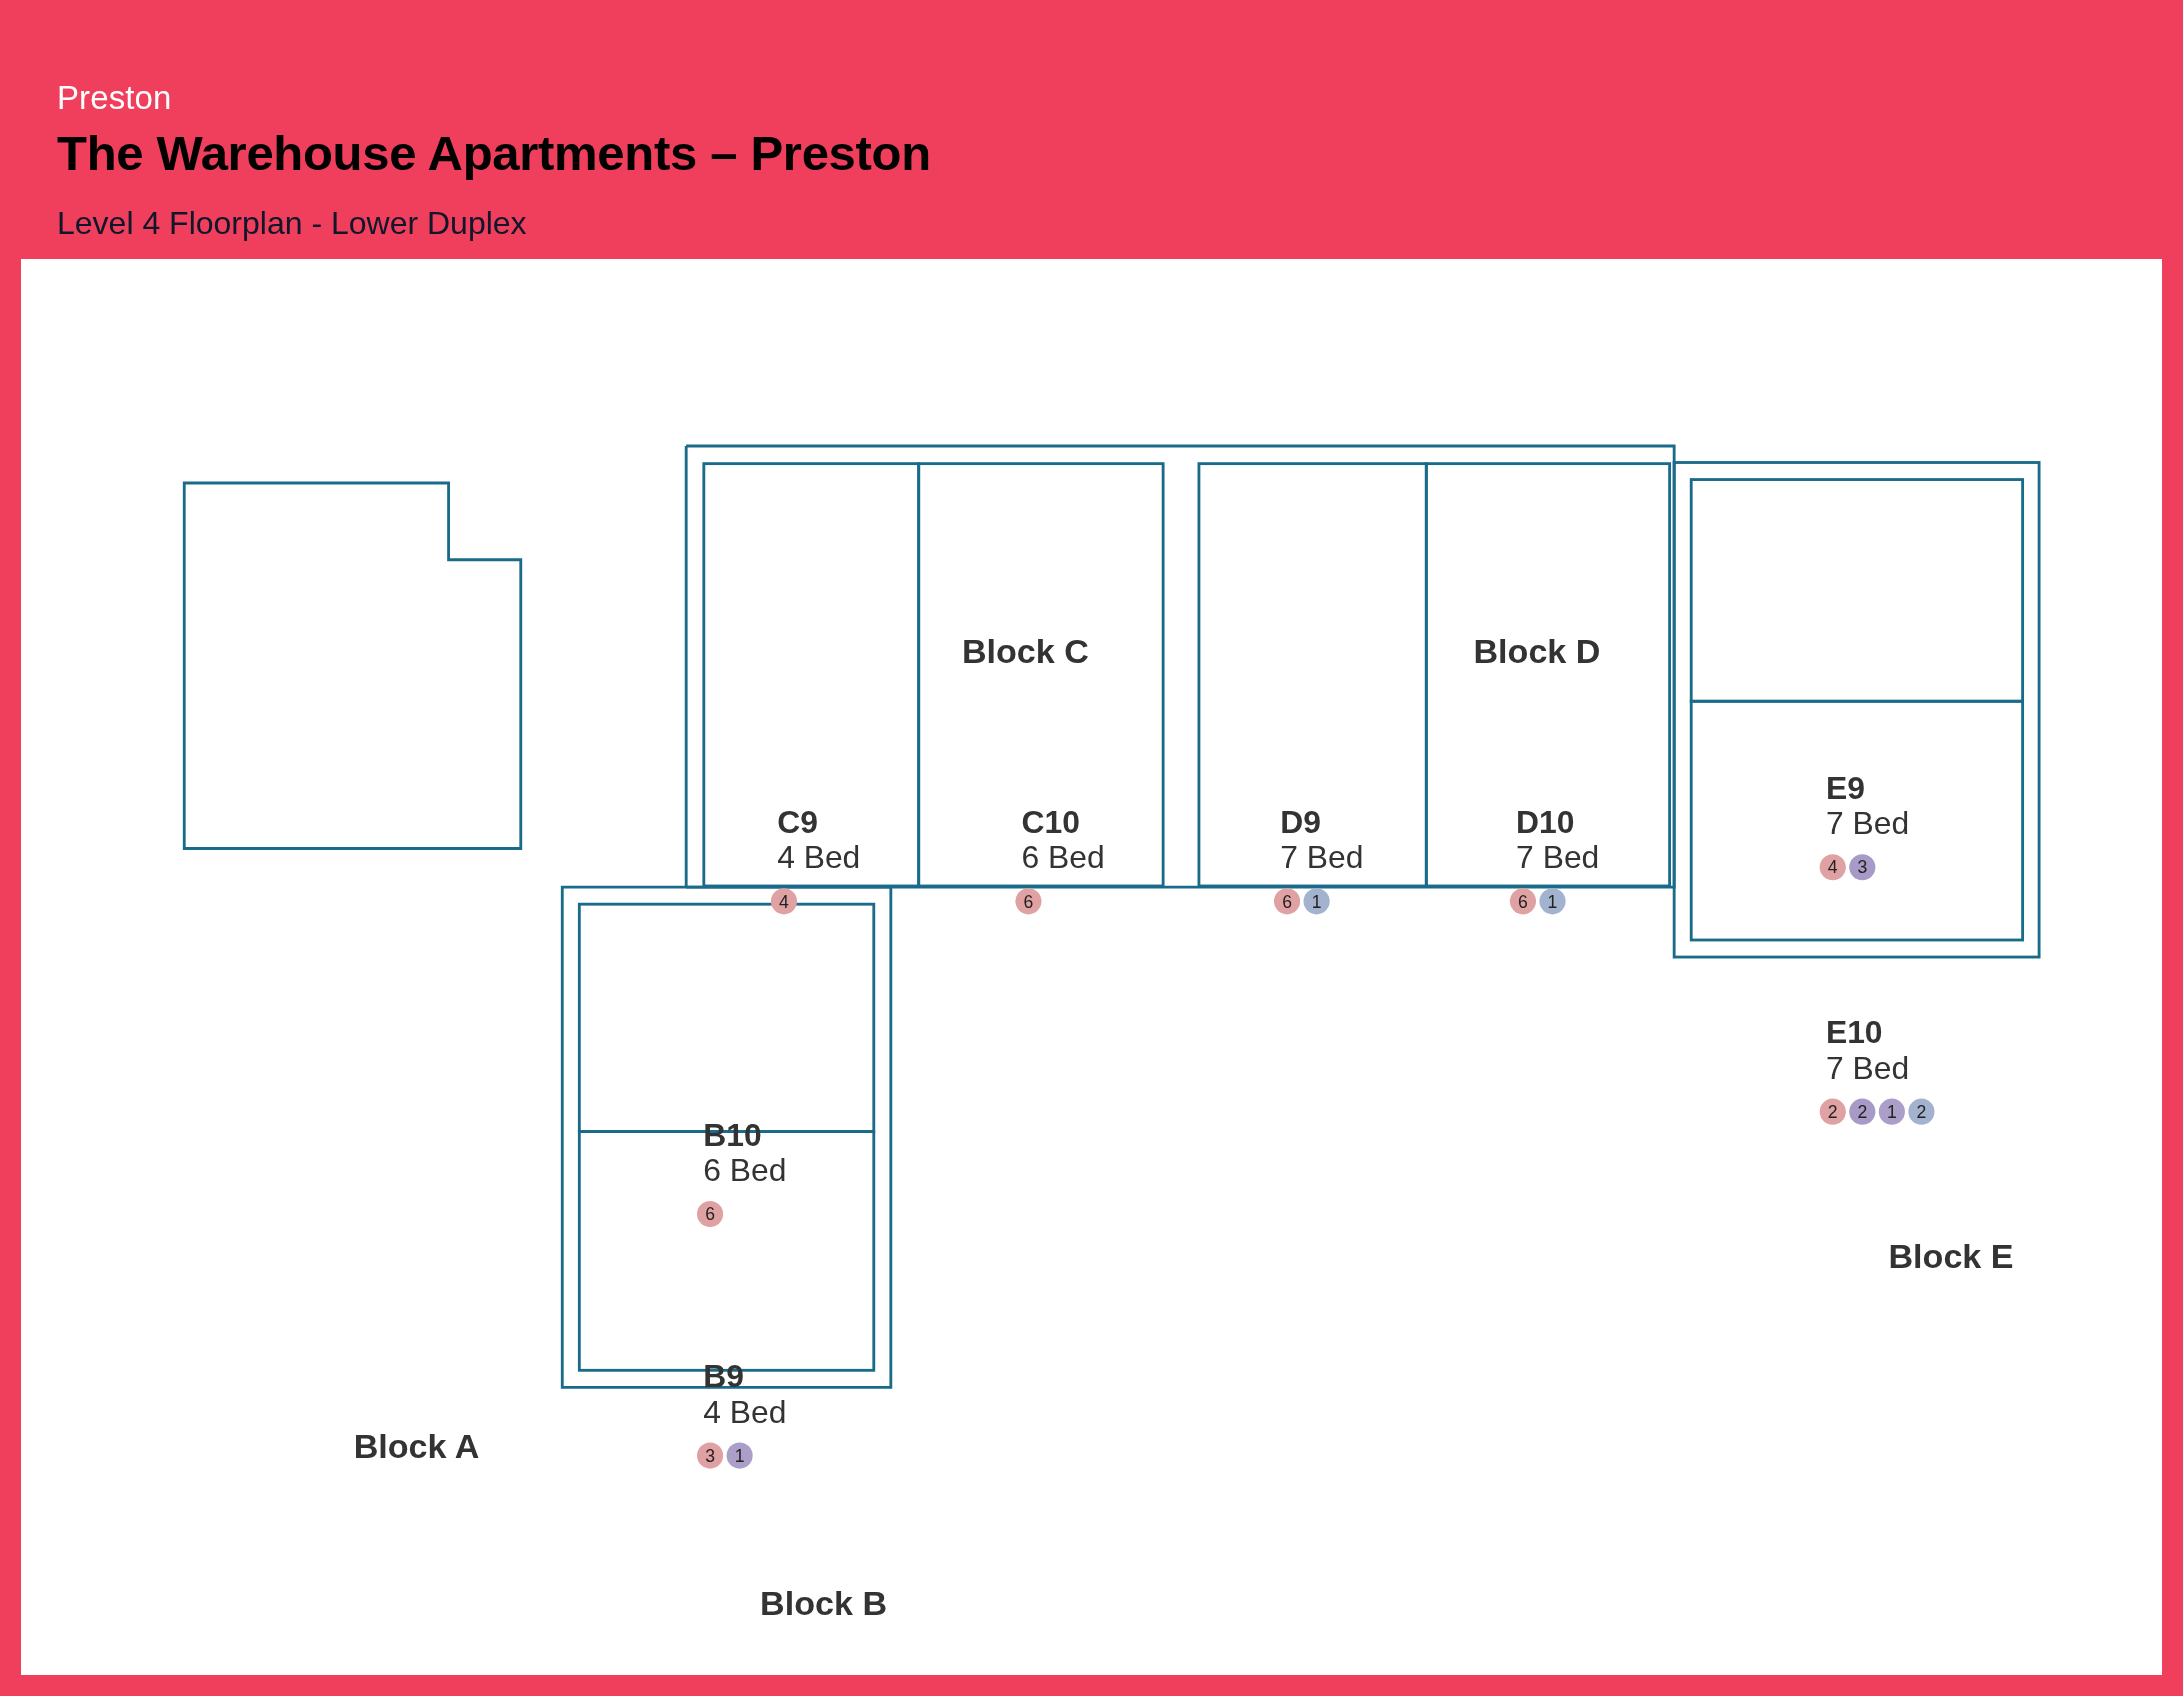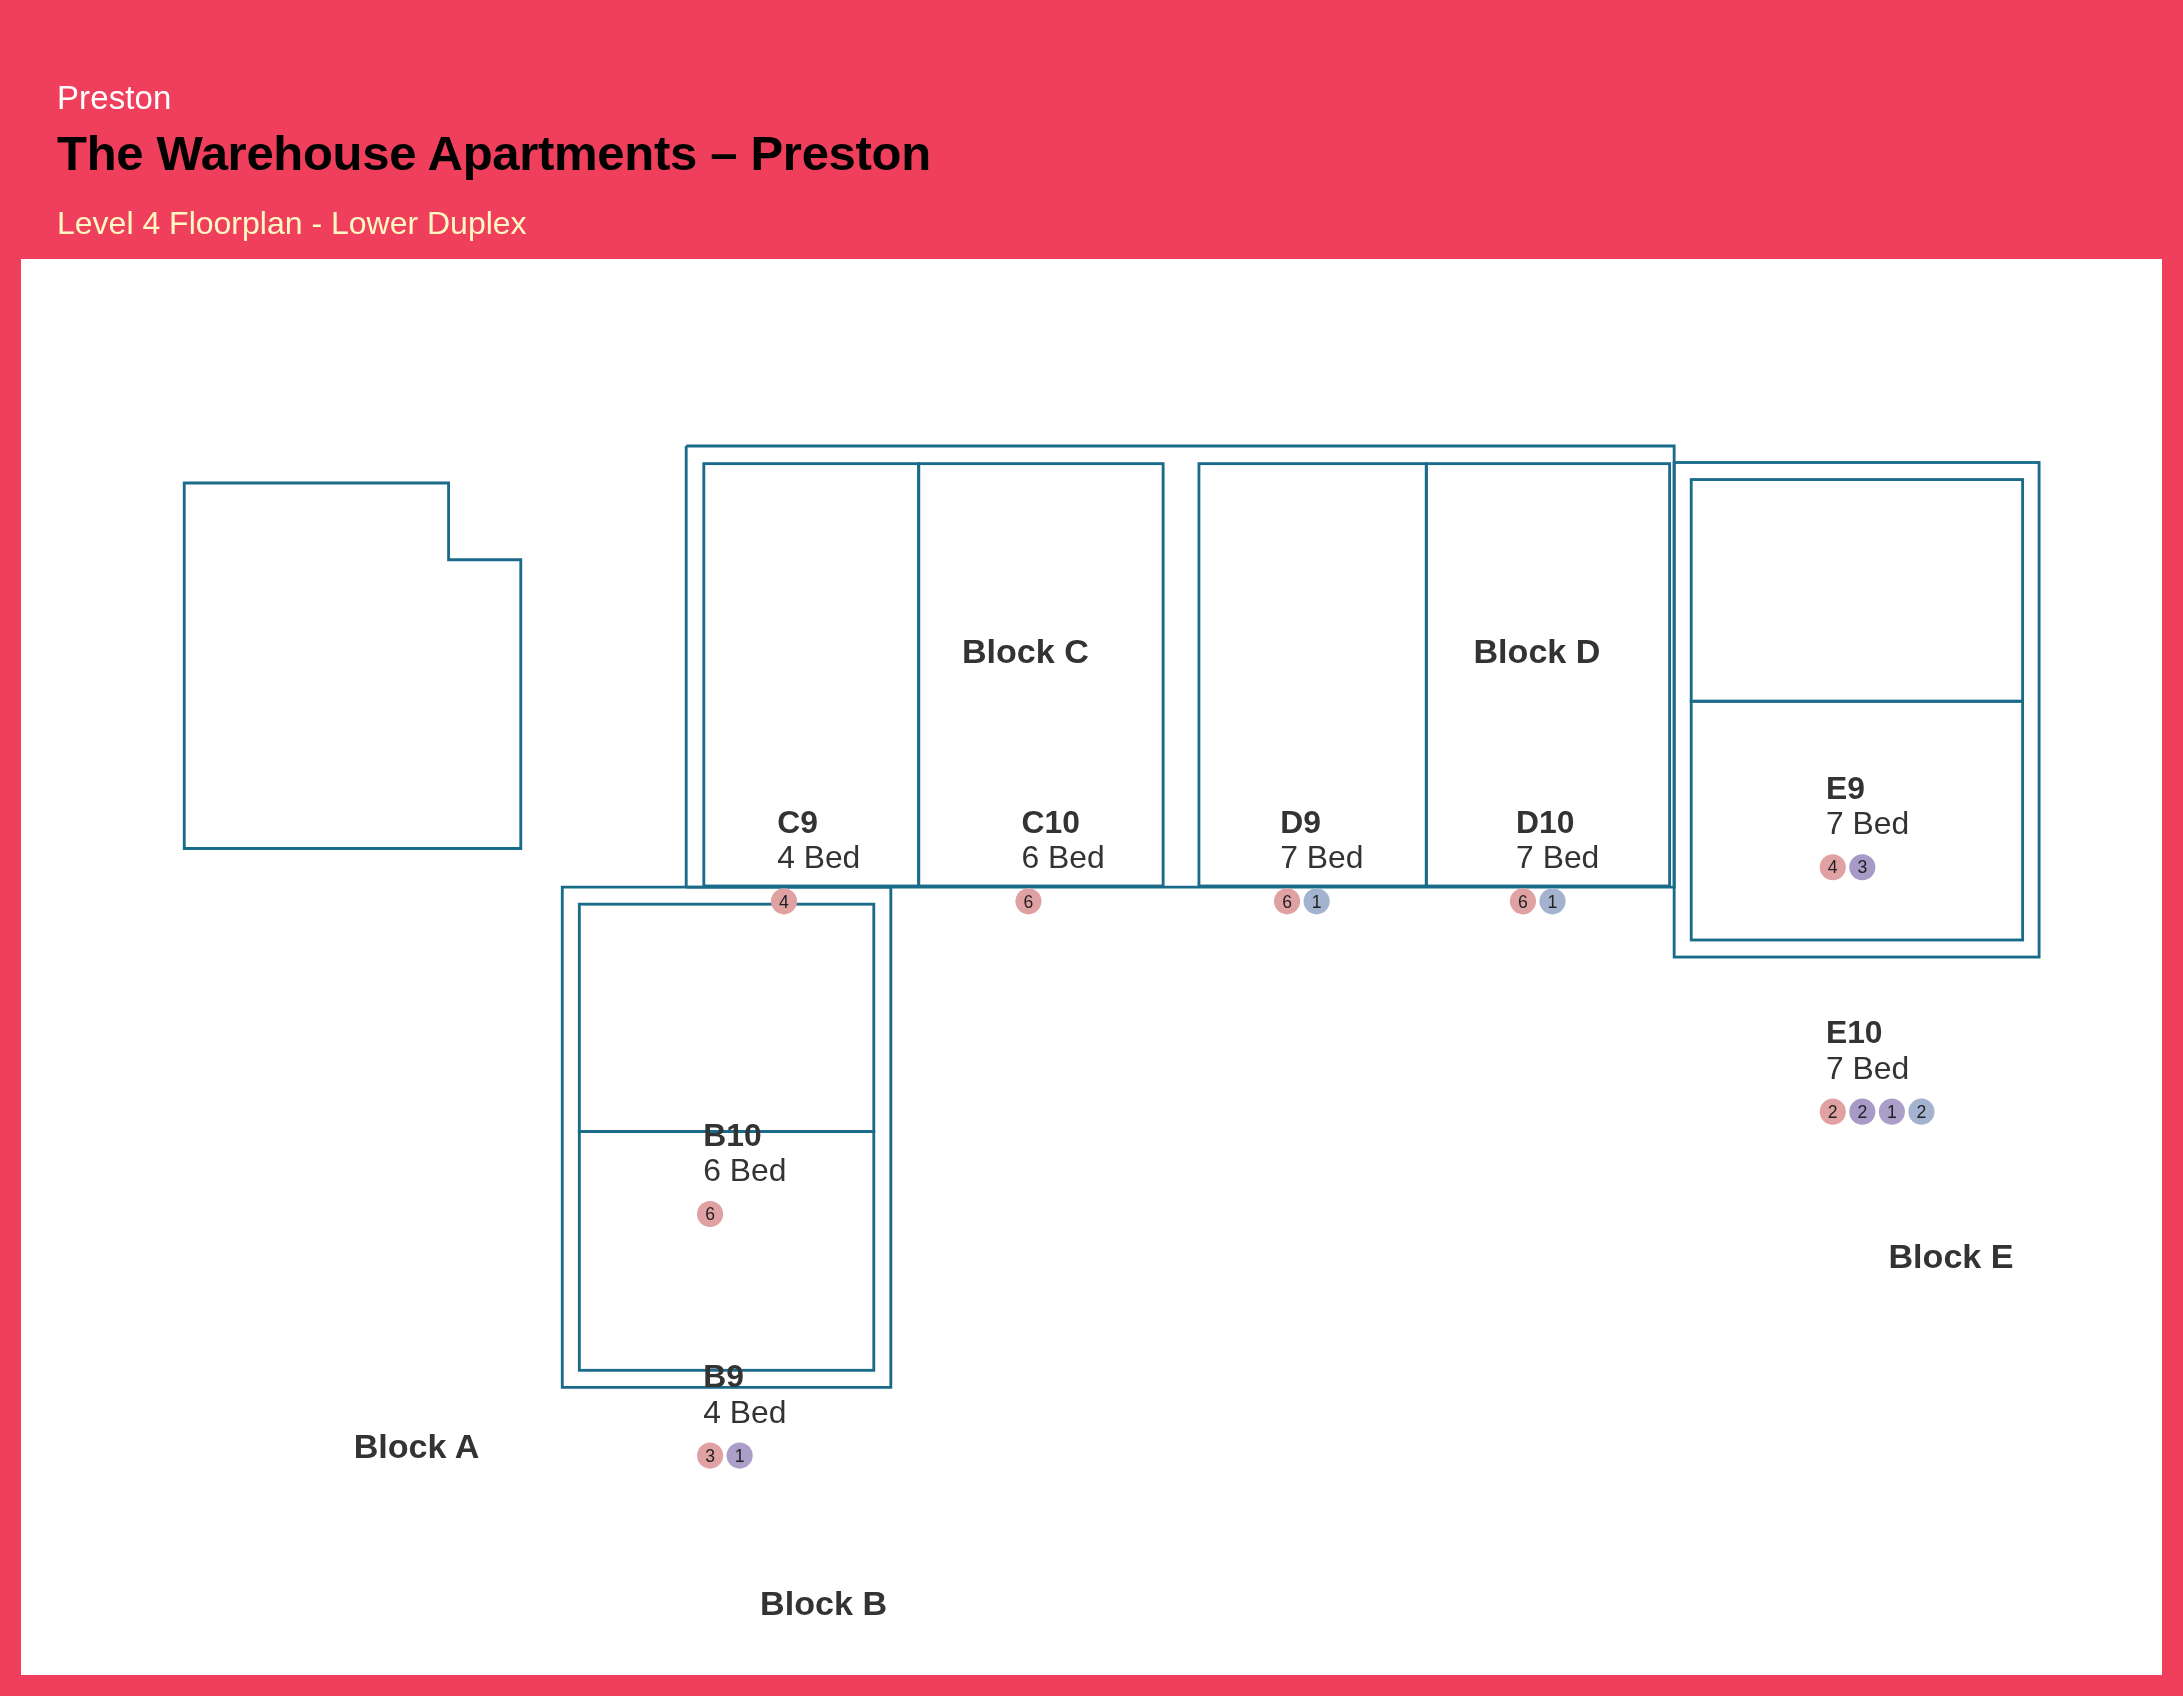--- a/index.html
+++ b/index.html
@@ -23,21 +23,21 @@
     font-family:"Liberation Sans", sans-serif; font-weight:400;
   }
   .hdr-title {
     position:absolute; left:49px; top:85px;
     font-size:49px; color:#000000; font-weight:700;
     font-family:"Liberation Sans", sans-serif;
     letter-spacing:-0.3px; white-space:nowrap;
   }
   .hdr-sub {
     position:absolute; left:49px; top:165px;
-    font-size:32px; color:#fef9c3; font-weight:400;
+    font-size:32px; color:#0f172a; font-weight:400;
     font-family:"Liberation Sans", sans-serif;
   }
 
   
   .canvas {
     position:absolute; left:21px; top:259px;
     width:2141px; height:1416px;
     background:#ffffff;
   }
   .canvas svg { position:absolute; left:0; top:0; display:block; }

